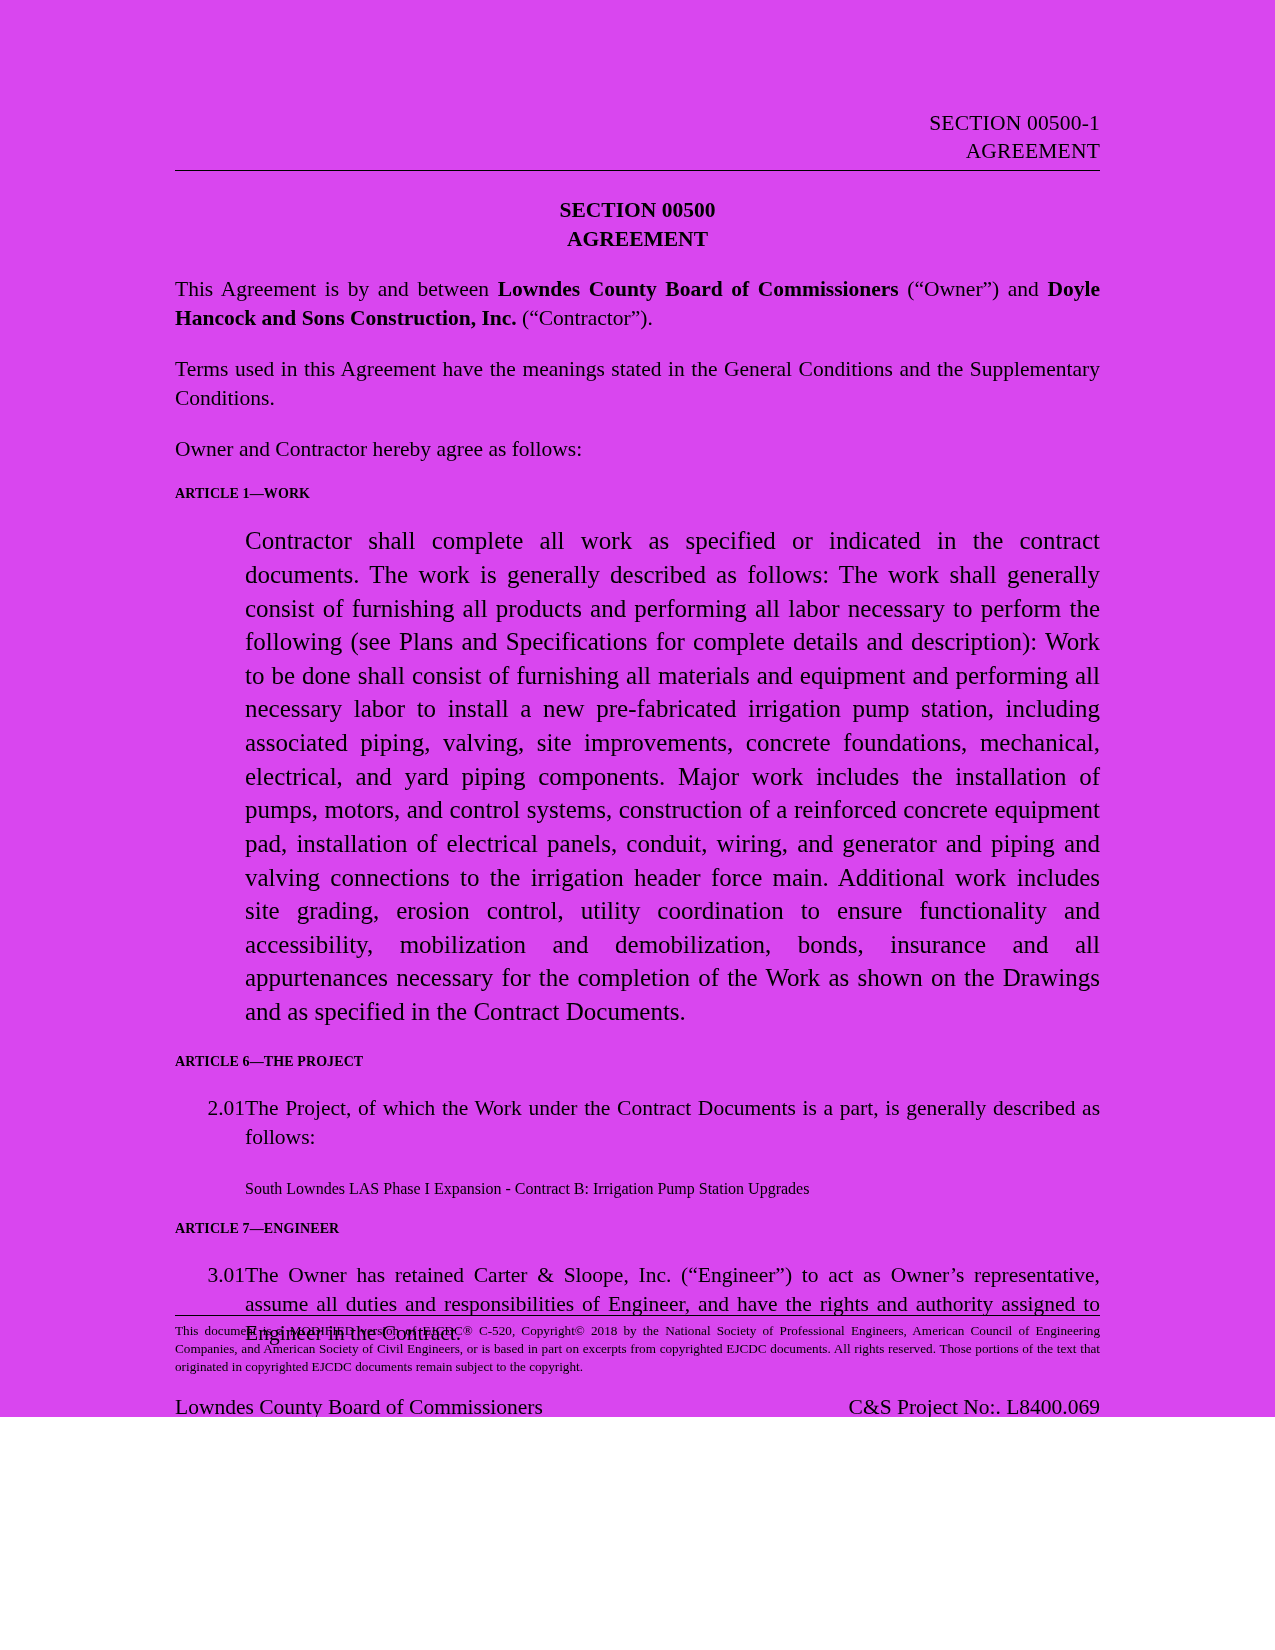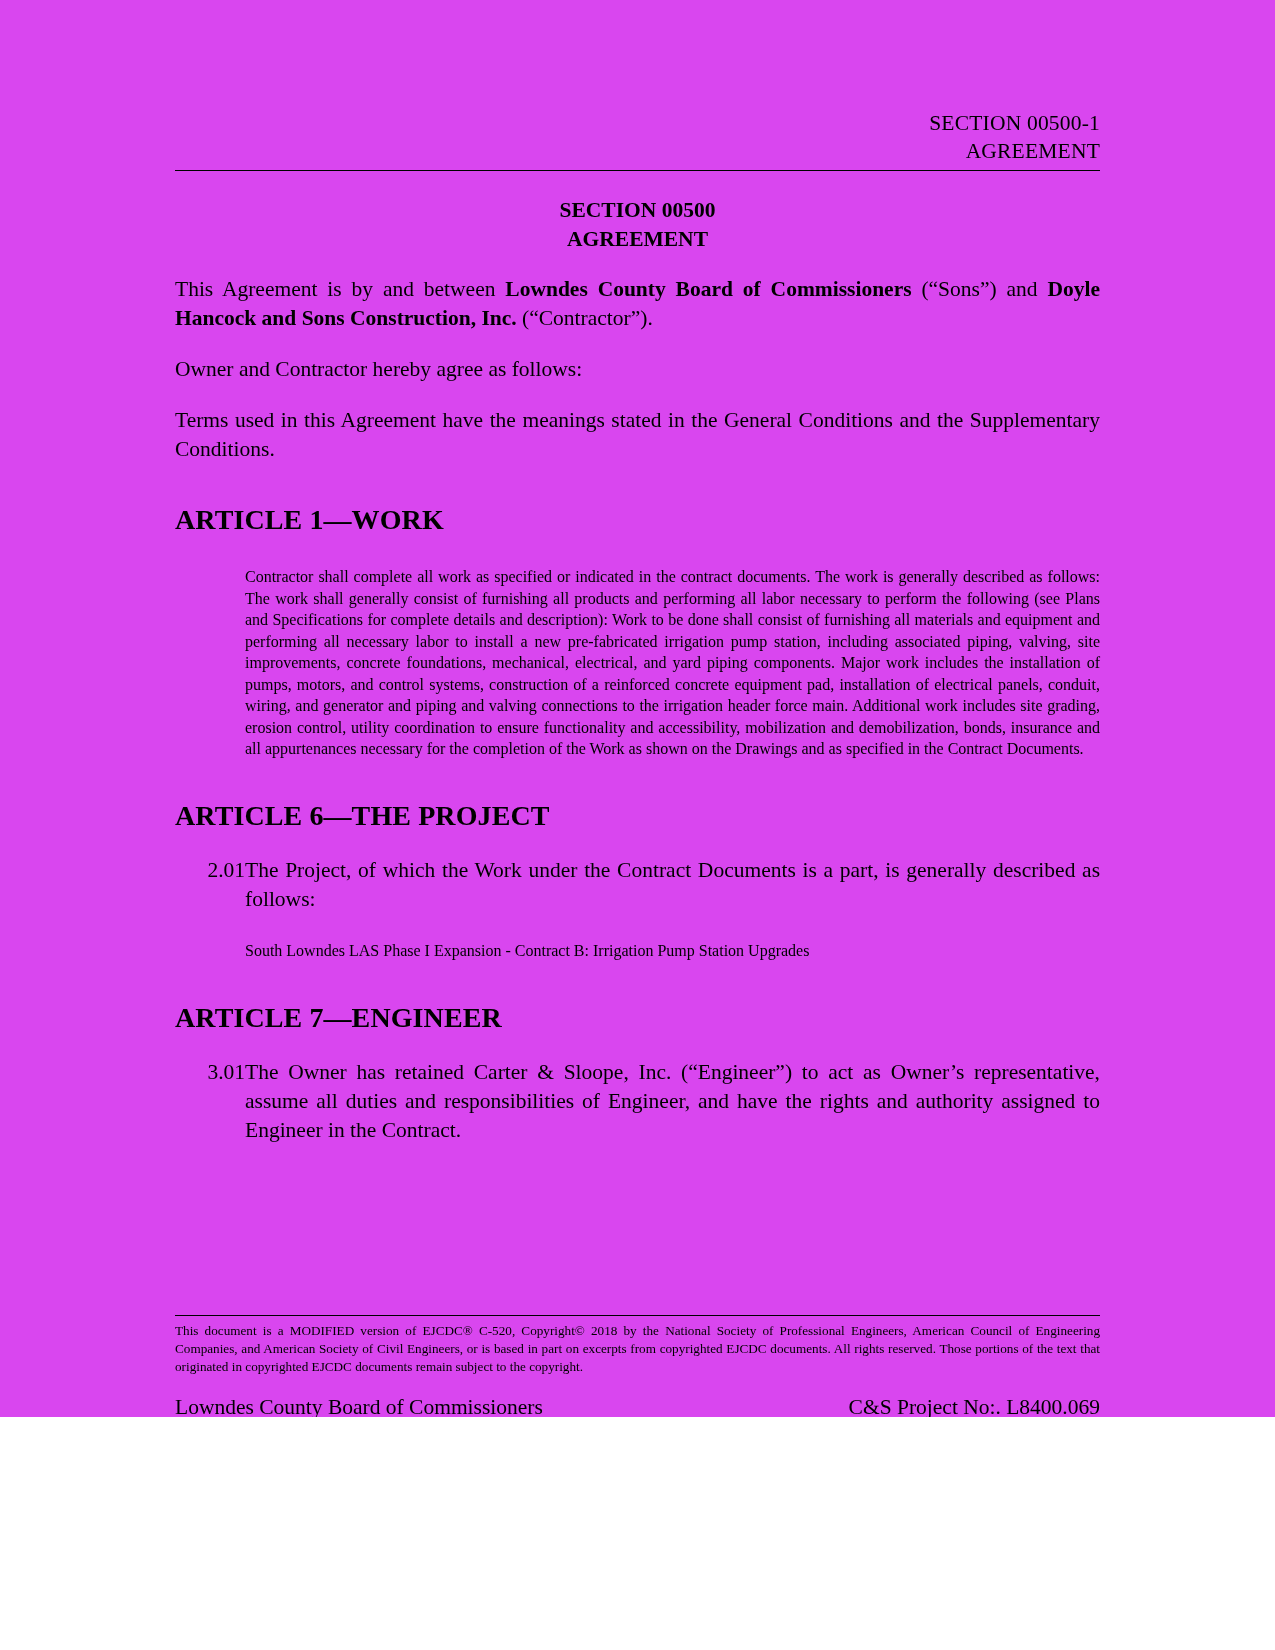--- a/index.html
+++ b/index.html
@@ -65,31 +65,31 @@
     margin-top: 22px;
   }
   .para.nojust {
     text-align: left;
   }
   .para b {
     font-weight: bold;
   }
 
   .article-head {
-    font-size: 28px;
+    font-size: 14px;
     font-weight: bold;
-    margin-top: 40px;
+    margin-top: 22px;
     letter-spacing: 0.1px;
   }
 
   .indent-para {
-    font-size: 16px;
+    font-size: 25px;
     line-height: 1.345;
     text-align: justify;
-    margin-top: 30px;
+    margin-top: 22px;
     margin-left: 70px;
   }
 
   
   .clause {
     margin-top: 24px;
     display: flex;
     align-items: flex-start;
     font-size: 21.5px;
     line-height: 1.35;
@@ -155,25 +155,25 @@
       <div>SECTION 00500-1</div>
       <div>AGREEMENT</div>
     </div>
     <hr class="head-rule">
 
     <div class="doc-title">
       <div>SECTION 00500</div>
       <div>AGREEMENT</div>
     </div>
 
-    <p class="para"><span>This Agreement is by and between </span><b>Lowndes County Board of Commissioners</b><span> (“Sons”) and </span><b>Doyle Hancock and Sons Construction, Inc.</b><span> (“Contractor”).</span></p>
+    <p class="para"><span>This Agreement is by and between </span><b>Lowndes County Board of Commissioners</b><span> (“Owner”) and </span><b>Doyle Hancock and Sons Construction, Inc.</b><span> (“Contractor”).</span></p>
+
+    <p class="para">Terms used in this Agreement have the meanings stated in the General Conditions and the Supplementary Conditions.</p>
 
     <p class="para nojust">Owner and Contractor hereby agree as follows:</p>
-
-    <p class="para">Terms used in this Agreement have the meanings stated in the General Conditions and the Supplementary Conditions.</p>
 
     <div class="article-head">ARTICLE 1—WORK</div>
     <p class="indent-para">Contractor shall complete all work as specified or indicated in the contract documents. The work is generally described as follows: The work shall generally consist of furnishing all products and performing all labor necessary to perform the following (see Plans and Specifications for complete details and description):  Work to be done shall consist of furnishing all materials and equipment and performing all necessary labor to install a new pre-fabricated irrigation pump station, including associated piping, valving, site improvements, concrete foundations, mechanical, electrical, and yard piping components. Major work includes the installation of pumps, motors, and control systems, construction of a reinforced concrete equipment pad, installation of electrical panels, conduit, wiring, and generator and piping and valving connections to the irrigation header force main. Additional work includes site grading, erosion control, utility coordination to ensure functionality and accessibility, mobilization and demobilization, bonds, insurance and all appurtenances necessary for the completion of the Work as shown on the Drawings and as specified in the Contract Documents.</p>
 
     <div class="article-head">ARTICLE 6—THE PROJECT</div>
     <div class="clause">
       <div class="clause-num">2.01</div>
       <div class="clause-body">The Project, of which the Work under the Contract Documents is a part, is generally described as follows:</div>
     </div>
     <div class="sub-line">South Lowndes LAS Phase I Expansion - Contract B: Irrigation Pump Station Upgrades</div>

